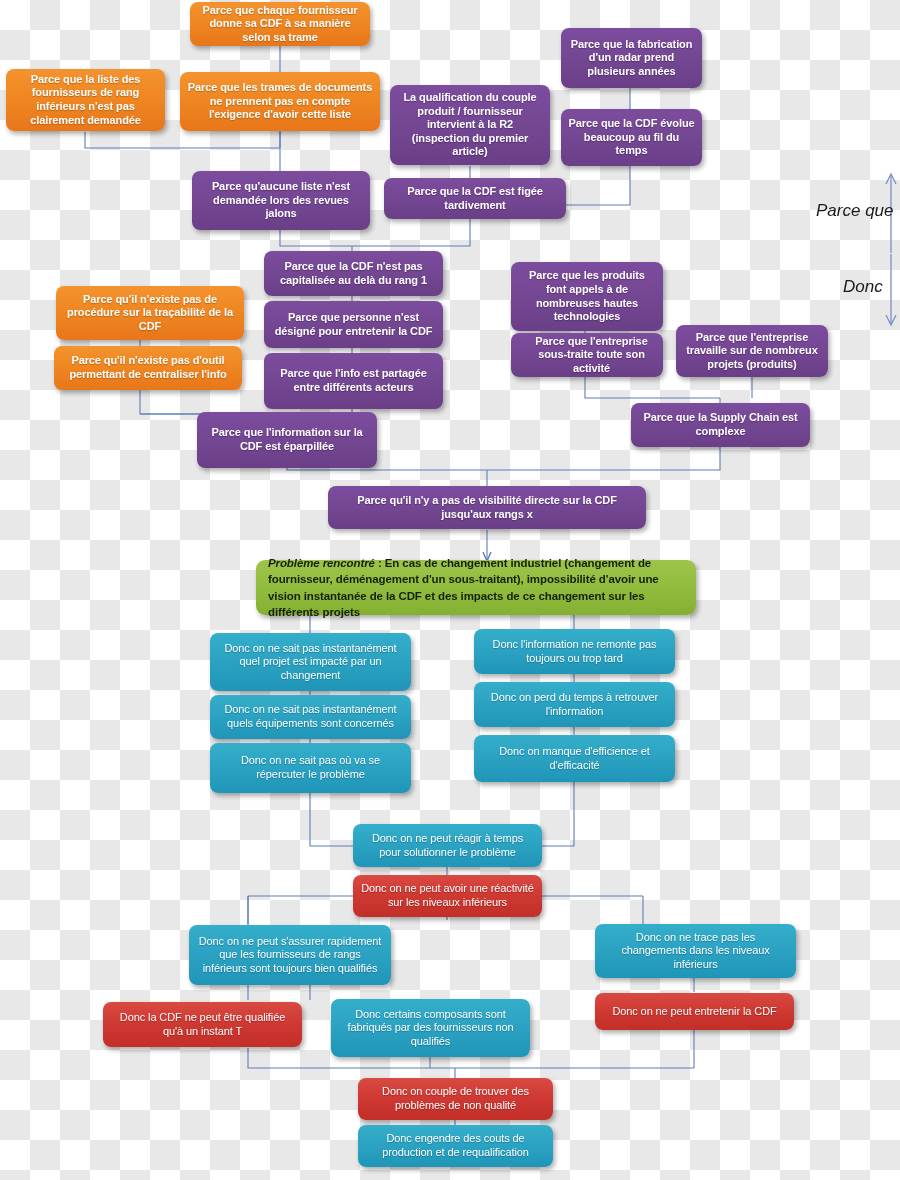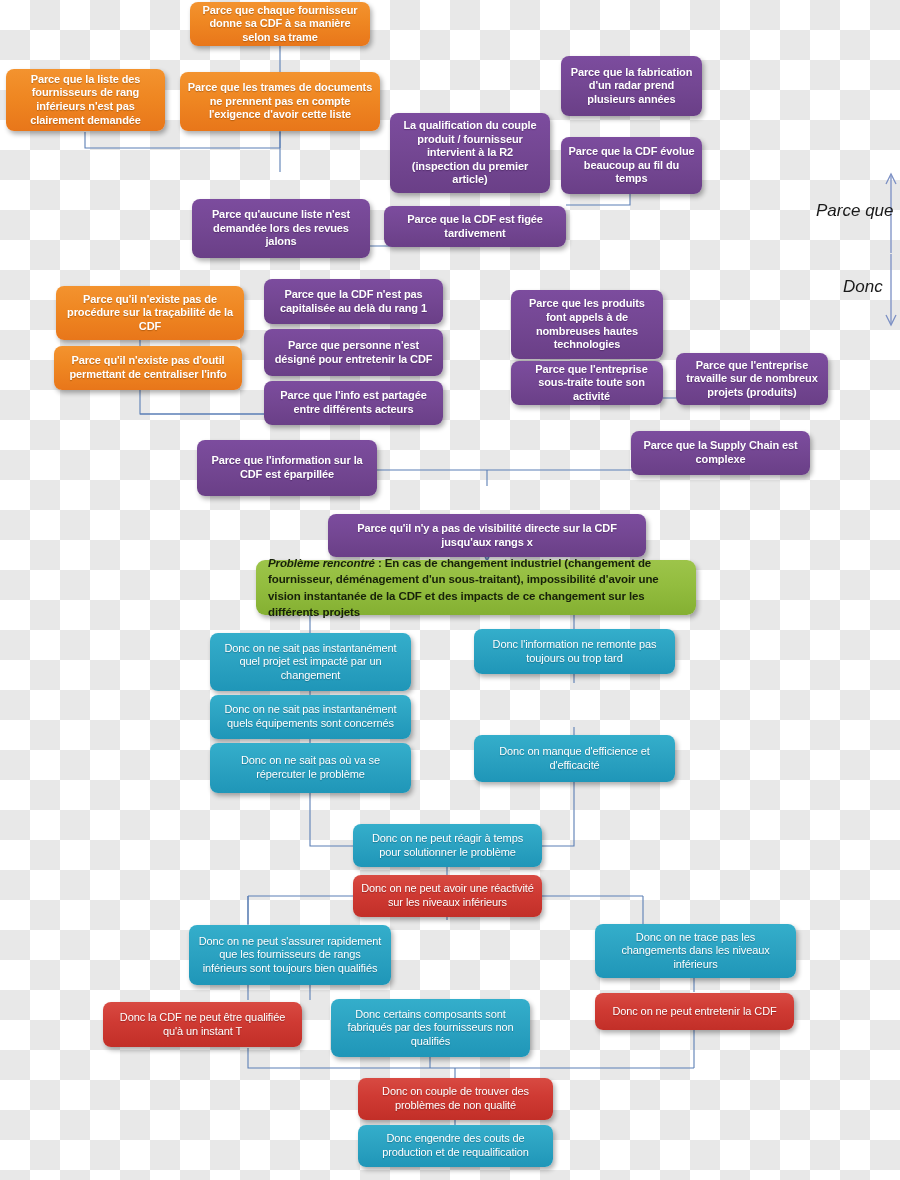--- a/index.html
+++ b/index.html
@@ -33,21 +33,20 @@
   }
   .orange{
     background:linear-gradient(to bottom,#f3932f 0%,#ef8722 45%,#e8761a 100%);
     font-size:11px;
     text-shadow:0 1px 1px rgba(120,60,0,.45);
   }
   .purple{
     background:linear-gradient(to bottom,#7c4c9e 0%,#744793 48%,#6a3f87 100%);
     font-size:11px;
     text-shadow:0 1px 1px rgba(50,20,70,.45);
-    margin-top:28px;
   }
   .teal{
     background:linear-gradient(to bottom,#34aecb 0%,#2ca3c2 45%,#1f96b8 100%);
     font-size:11px;
     font-weight:normal;
     text-shadow:0 1px 1px rgba(0,60,80,.40);
   }
   .red{
     background:linear-gradient(to bottom,#d84a42 0%,#cf3a33 45%,#c22f28 100%);
     font-size:11px;
@@ -227,35 +226,36 @@
   <div class="node purple" style="left:561px;top:28px;width:141px;height:60px;">Parce que la fabrication d'un radar prend plusieurs années</div>
   <div class="node purple" style="left:561px;top:109px;width:141px;height:57px;">Parce que la CDF évolue beaucoup au fil du temps</div>
   <div class="node purple" style="left:192px;top:171px;width:178px;height:59px;">Parce qu'aucune liste n'est demandée lors des revues jalons</div>
   <div class="node purple" style="left:384px;top:178px;width:182px;height:41px;">Parce que la CDF est figée tardivement</div>
   <div class="node purple" style="left:264px;top:251px;width:179px;height:45px;">Parce que la CDF n'est pas capitalisée au delà du rang 1</div>
   <div class="node orange" style="left:56px;top:286px;width:188px;height:54px;">Parce qu'il n'existe pas de procédure sur la traçabilité de la CDF</div>
   <div class="node purple" style="left:264px;top:301px;width:179px;height:47px;">Parce que personne n'est désigné pour entretenir la CDF</div>
   <div class="node purple" style="left:511px;top:262px;width:152px;height:69px;">Parce que les produits font appels à de nombreuses hautes technologies</div>
   <div class="node purple" style="left:676px;top:325px;width:152px;height:52px;">Parce que l'entreprise travaille sur de nombreux projets (produits)</div>
   <div class="node orange" style="left:54px;top:346px;width:188px;height:44px;">Parce qu'il n'existe pas d'outil permettant de centraliser l'info</div>
-  <div class="node purple" style="left:264px;top:353px;width:179px;height:44px;">Parce que l'info est partagée entre différents acteurs</div>
+  <div class="node purple" style="left:264px;top:353px;width:179px;height:56px;">Parce que l'info est partagée entre différents acteurs</div>
   <div class="node purple" style="left:511px;top:333px;width:152px;height:44px;padding-left:16px;">Parce que l'entreprise sous-traite toute son activité</div>
   <div class="node purple" style="left:631px;top:403px;width:179px;height:44px;">Parce que la Supply Chain est complexe</div>
   <div class="node purple" style="left:197px;top:412px;width:180px;height:56px;">Parce que l'information sur la CDF est éparpillée</div>
   <div class="node purple" style="left:328px;top:486px;width:318px;height:43px;">Parce qu'il n'y a pas de visibilité directe sur la CDF jusqu'aux rangs x</div>
 
   <div class="node green" style="left:256px;top:560px;width:440px;height:55px;">
     <div>
       <em>Problème rencontré</em><span> : En cas de changement industriel (changement de fournisseur, déménagement d'un sous-traitant), impossibilité d'avoir une vision instantanée de la CDF et des impacts de ce changement  sur les différents projets</span>
     </div>
   </div>
 
   <div class="node teal" style="left:210px;top:633px;width:201px;height:58px;">Donc on ne sait pas instantanément quel projet est impacté par un changement</div>
   <div class="node teal" style="left:474px;top:629px;width:201px;height:45px;">Donc l'information ne remonte pas toujours ou trop tard</div>
   <div class="node teal" style="left:210px;top:695px;width:201px;height:44px;">Donc on ne sait pas instantanément quels équipements sont concernés</div>
+  <div class="node teal" style="left:474px;top:682px;width:201px;height:45px;">Donc on perd du temps à retrouver l'information</div>
   <div class="node teal" style="left:210px;top:743px;width:201px;height:50px;">Donc on ne sait pas où va se répercuter le problème</div>
   <div class="node teal" style="left:474px;top:735px;width:201px;height:47px;">Donc on manque d'efficience et d'efficacité</div>
 
   <div class="node teal" style="left:353px;top:824px;width:189px;height:43px;">Donc on ne peut réagir à temps pour solutionner le problème</div>
   <div class="node red" style="left:353px;top:875px;width:189px;height:42px;">Donc on ne peut avoir une réactivité sur les niveaux inférieurs</div>
 
   <div class="node teal" style="left:189px;top:925px;width:202px;height:60px;">Donc on ne peut s'assurer rapidement que les fournisseurs de rangs inférieurs sont toujours bien qualifiés</div>
   <div class="node teal" style="left:595px;top:924px;width:201px;height:54px;">Donc on ne trace pas les changements dans les niveaux inférieurs</div>
 
   <div class="node red" style="left:103px;top:1002px;width:199px;height:45px;">Donc la CDF ne peut être qualifiée qu'à un instant T</div>

